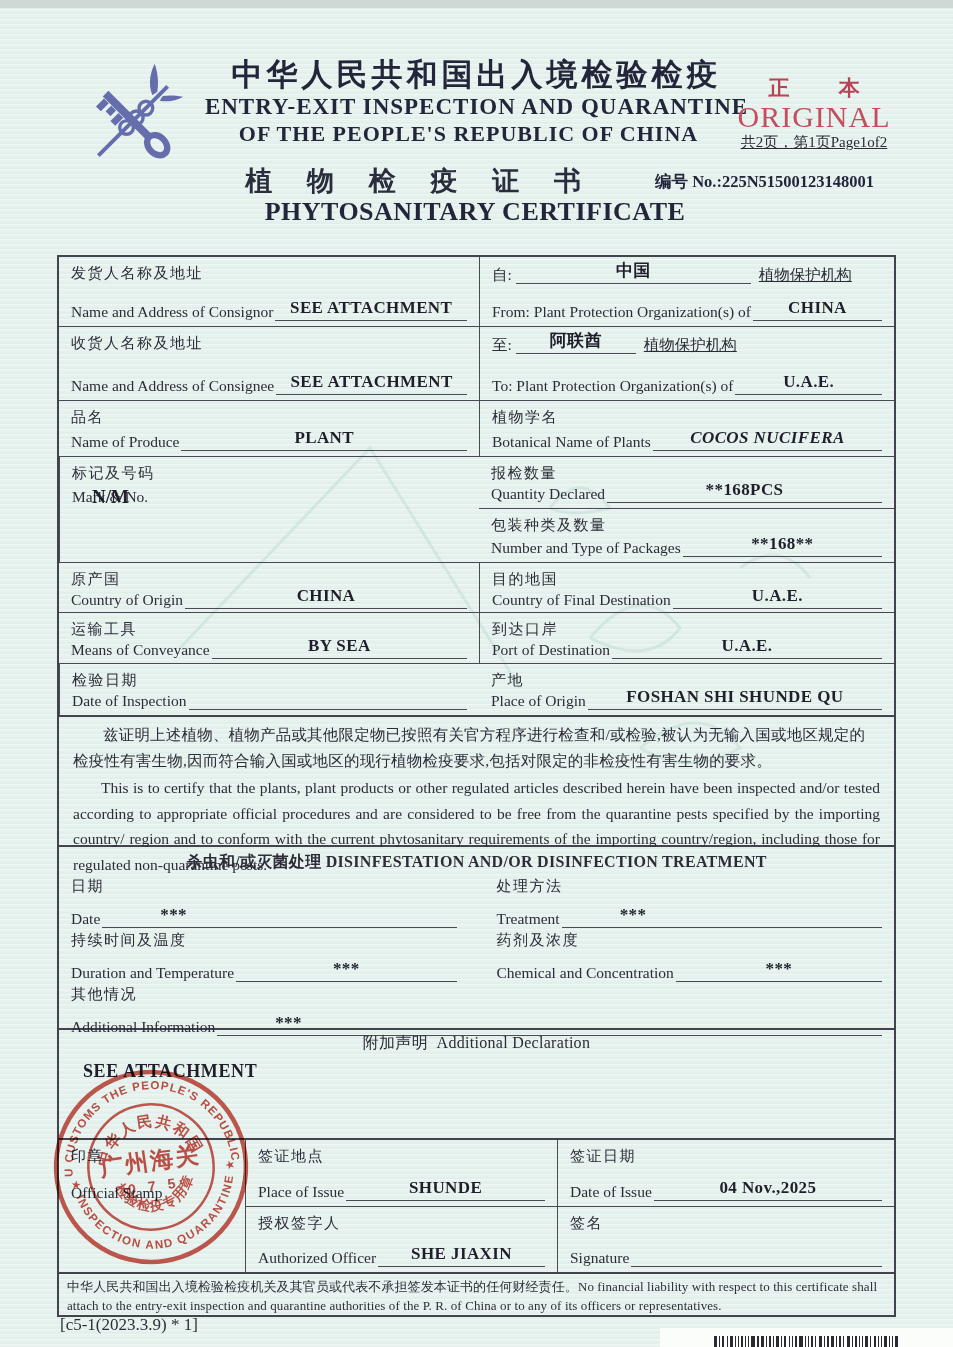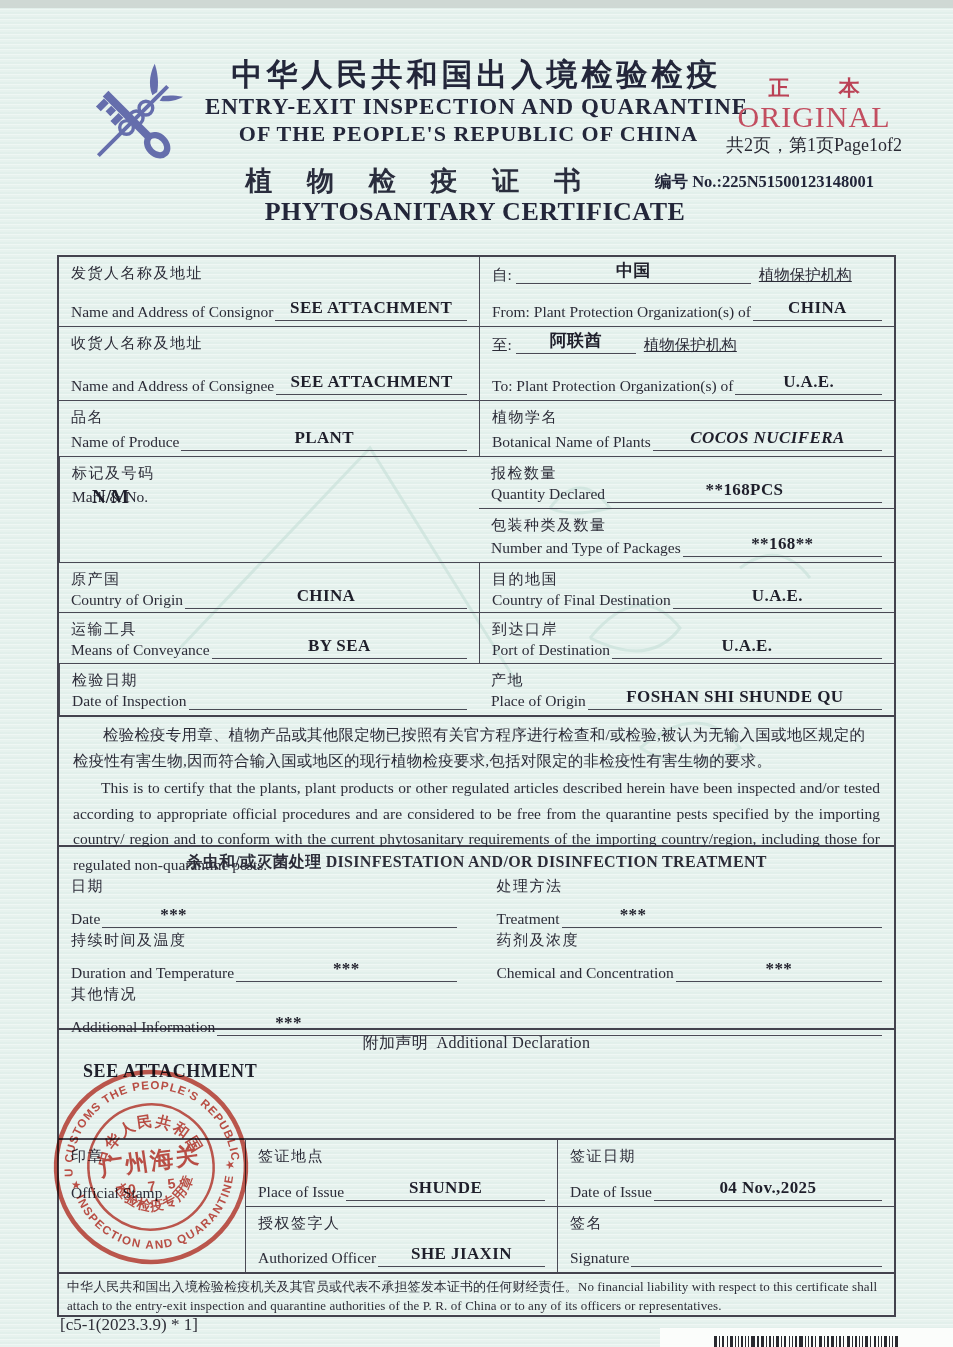--- a/index.html
+++ b/index.html
@@ -11,21 +11,21 @@
     color:#2c2c38;
   }
   .abs{position:absolute;}
   
   .hdr-cn{top:46px;left:0;right:0;text-align:center;font-size:31px;font-weight:700;letter-spacing:4px;color:#23263a;}
   .hdr-en1{top:86px;left:0;right:0;text-align:center;font-size:23px;font-weight:700;letter-spacing:1px;color:#23263a;}
   .hdr-en2{top:113px;left:0;right:16px;text-align:center;font-size:22px;font-weight:700;letter-spacing:1px;color:#23263a;}
   .orig-block{top:66px;left:716px;width:196px;text-align:center;}
   .orig-cn{font-size:21px;font-weight:700;color:#bb4256;letter-spacing:22px;padding-left:22px;}
   .orig-en{font-size:30px;font-weight:400;color:#c24e60;letter-spacing:1px;margin-top:-2px;}
-  .orig-pages{font-size:18px;color:#2a2a34;margin-top:-1px;white-space:nowrap;}
+  .orig-pages{font-size:15px;color:#2a2a34;margin-top:-1px;white-space:nowrap;text-decoration:underline;}
   .doc-cn{top:155px;left:0;width:840px;text-align:center;font-size:27px;font-weight:700;letter-spacing:14px;color:#2a2d3d;}
   .doc-no{top:163px;left:655px;font-size:16.5px;font-weight:600;color:#23263a;white-space:nowrap;}
   .doc-en{top:189px;left:0;width:950px;text-align:center;font-size:26px;font-weight:700;letter-spacing:.5px;color:#23263a;}
   
   .main{left:57px;top:247px;width:839px;border:2px solid #43434e;box-sizing:border-box;background:transparent;}
   .grid{display:grid;grid-template-columns:420px 415px;grid-template-rows:69px 74px 56px 52px 54px 50px 51px 52px;}
   .cell{box-sizing:border-box;position:relative;padding:7px 12px 5px 12px;display:flex;flex-direction:column;justify-content:space-between;}
   .bt{border-top:1.4px solid #4a4a55;}
   .bl{border-left:1.4px solid #4a4a55;}
   .lab-cn{font-size:15px;letter-spacing:1.5px;color:#2c2c38;}
@@ -235,21 +235,21 @@
       <div class="cell bt">
         <div class="lab-cn">产地</div>
         <div class="en-line">
             <span class="lab-en">Place of Origin</span>
             <span class="fill"><span class="val">FOSHAN SHI SHUNDE QU</span></span>
           </div>
       </div>
     </div>
 
     <div class="cert">
-      <p class="cert-cn">检验检疫专用章、植物产品或其他限定物已按照有关官方程序进行检查和/或检验,被认为无输入国或地区规定的检疫性有害生物,因而符合输入国或地区的现行植物检疫要求,包括对限定的非检疫性有害生物的要求。</p>
+      <p class="cert-cn">兹证明上述植物、植物产品或其他限定物已按照有关官方程序进行检查和/或检验,被认为无输入国或地区规定的检疫性有害生物,因而符合输入国或地区的现行植物检疫要求,包括对限定的非检疫性有害生物的要求。</p>
       <p class="cert-en">This is to certify that the plants, plant products or other regulated articles described herein have been inspected and/or tested according to appropriate official procedures and are considered to be free from the quarantine pests specified by the importing country/ region and to conform with the current phytosanitary requirements of the importing country/region, including those for regulated non-quarantine pests.</p>
     </div>
 
     <div class="treat">
       <div class="treat-header">杀虫和/或灭菌处理 DISINFESTATION AND/OR DISINFECTION TREATMENT</div>
       <div class="treat-grid">
         <div class="tfield">
           <div class="lab-cn">日期</div>
           <div class="en-line">
               <span class="lab-en">Date</span>

